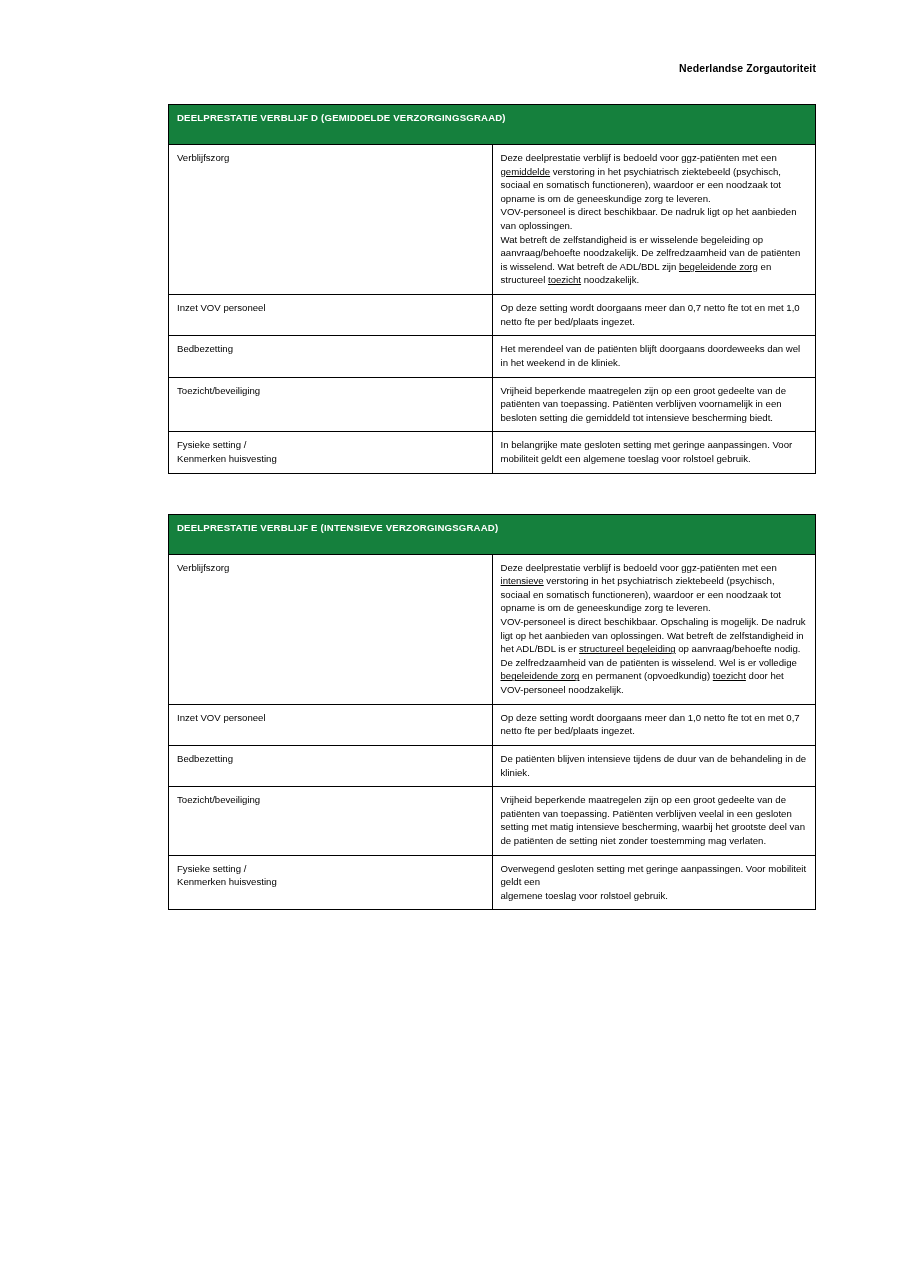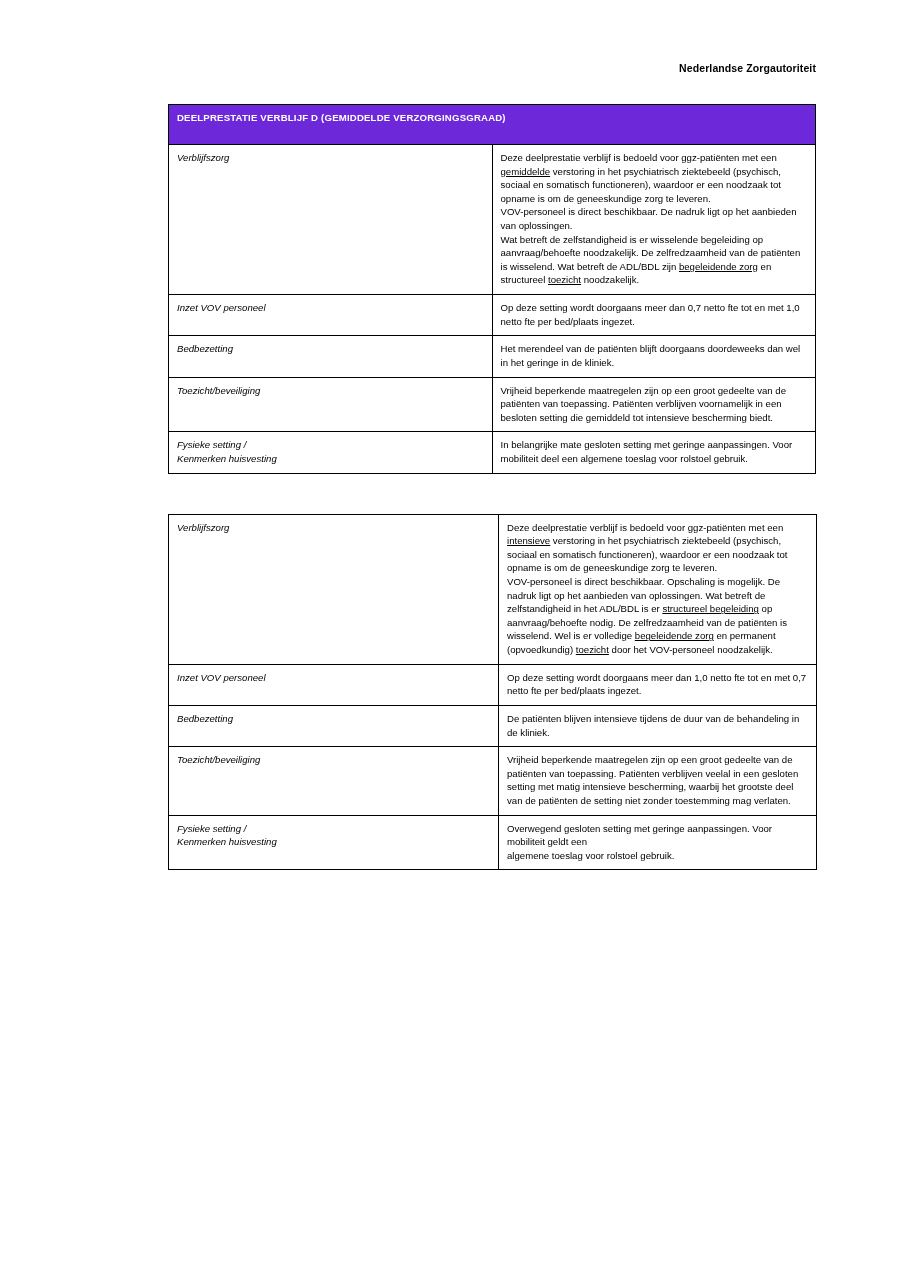--- a/index.html
+++ b/index.html
@@ -38,21 +38,21 @@
     width: 648px;
   }
   table.dp {
     width: 648px;
     border-collapse: collapse;
     table-layout: fixed;
     border: 1px solid #000000;
     margin: 0;
   }
   .hdr-row td {
-    background: #6d28d9;
+    background: #15803d;
     color: #ffffff;
     font-weight: bold;
     font-size: 10.5px;
     letter-spacing: 0.02em;
     padding: 10px 10px 10px 10px;
     border: 1px solid #1166cc;
     height: 26px;
     vertical-align: middle;
     margin-left: 36px;
   }
@@ -70,21 +70,20 @@
   td.value {
     width: 318px;
     box-sizing: border-box;
     margin-top: 40px;
   }
   .u {
     text-decoration: underline;
   }
   .nowrap-line {
     white-space: pre-line;
-    font-style: italic;
   }
   
   .spacer {
     height: 40px;
     width: 100%;
   }
 </style>
 </head>
 <body>
 
@@ -106,42 +105,45 @@
         <tr>
           <td class="label nowrap-line">Verblijfszorg</td>
           <td class="value">Deze deelprestatie verblijf is bedoeld voor ggz-patiënten met een <span class="u">gemiddelde</span> verstoring in het psychiatrisch ziektebeeld (psychisch, sociaal en somatisch functioneren), waardoor er een noodzaak tot opname is om de geneeskundige zorg te leveren.<br>VOV-personeel is direct beschikbaar. De nadruk ligt op het aanbieden van oplossingen.<br>Wat betreft de zelfstandigheid is er wisselende begeleiding op aanvraag/behoefte noodzakelijk. De zelfredzaamheid van de patiënten is wisselend. Wat betreft de ADL/BDL zijn <span class="u">begeleidende zorg</span> en structureel <span class="u">toezicht</span> noodzakelijk.</td>
         </tr>
         <tr>
           <td class="label nowrap-line">Inzet VOV personeel</td>
           <td class="value">Op deze setting wordt doorgaans meer dan 0,7 netto fte tot en met 1,0 netto fte per bed/plaats ingezet.</td>
         </tr>
         <tr>
           <td class="label nowrap-line">Bedbezetting</td>
-          <td class="value">Het merendeel van de patiënten blijft doorgaans doordeweeks dan wel in het geringe in de kliniek.</td>
+          <td class="value">Het merendeel van de patiënten blijft doorgaans doordeweeks dan wel in het weekend in de kliniek.</td>
         </tr>
         <tr>
           <td class="label nowrap-line">Toezicht/beveiliging</td>
           <td class="value">Vrijheid beperkende maatregelen zijn op een groot gedeelte van de patiënten van toepassing. Patiënten verblijven voornamelijk in een besloten setting die gemiddeld tot intensieve bescherming biedt.</td>
         </tr>
         <tr>
           <td class="label nowrap-line">Fysieke setting /
 Kenmerken huisvesting</td>
-          <td class="value">In belangrijke mate gesloten setting met geringe aanpassingen. Voor mobiliteit deel een algemene toeslag voor rolstoel gebruik.</td>
+          <td class="value">In belangrijke mate gesloten setting met geringe aanpassingen. Voor mobiliteit geldt een algemene toeslag voor rolstoel gebruik.</td>
         </tr>
       </tbody>
     </table>
 
     <div class="spacer"></div>
 
     <table class="dp">
       <colgroup>
           <col class="label">
           <col class="value">
         </colgroup>
       <tbody>
+        <tr class="hdr-row">
+          <td colspan="2">DEELPRESTATIE VERBLIJF E (INTENSIEVE VERZORGINGSGRAAD)</td>
+        </tr>
         <tr>
           <td class="label nowrap-line">Verblijfszorg</td>
           <td class="value">Deze deelprestatie verblijf is bedoeld voor ggz-patiënten met een <span class="u">intensieve</span> verstoring in het psychiatrisch ziektebeeld (psychisch, sociaal en somatisch functioneren), waardoor er een noodzaak tot opname is om de geneeskundige zorg te leveren.<br>VOV-personeel is direct beschikbaar. Opschaling is mogelijk. De nadruk ligt op het aanbieden van oplossingen. Wat betreft de zelfstandigheid in het ADL/BDL is er <span class="u">structureel begeleiding</span> op aanvraag/behoefte nodig. De zelfredzaamheid van de patiënten is wisselend. Wel is er volledige <span class="u">begeleidende zorg</span> en permanent (opvoedkundig) <span class="u">toezicht</span> door het VOV-personeel noodzakelijk.</td>
         </tr>
         <tr>
           <td class="label nowrap-line">Inzet VOV personeel</td>
           <td class="value">Op deze setting wordt doorgaans meer dan 1,0 netto fte tot en met 0,7 netto fte per bed/plaats ingezet.</td>
         </tr>
         <tr>
           <td class="label nowrap-line">Bedbezetting</td>

